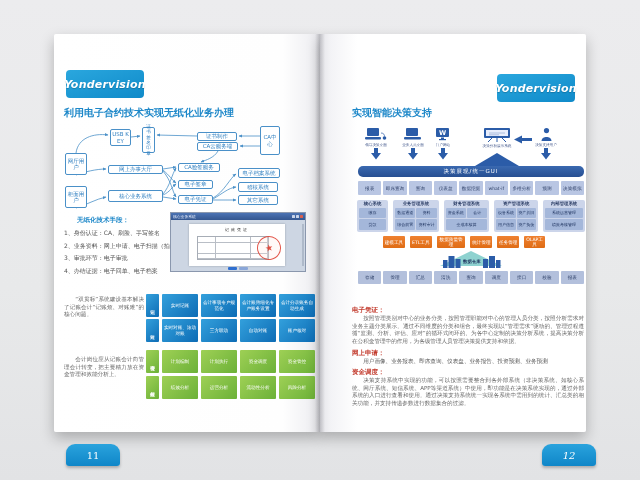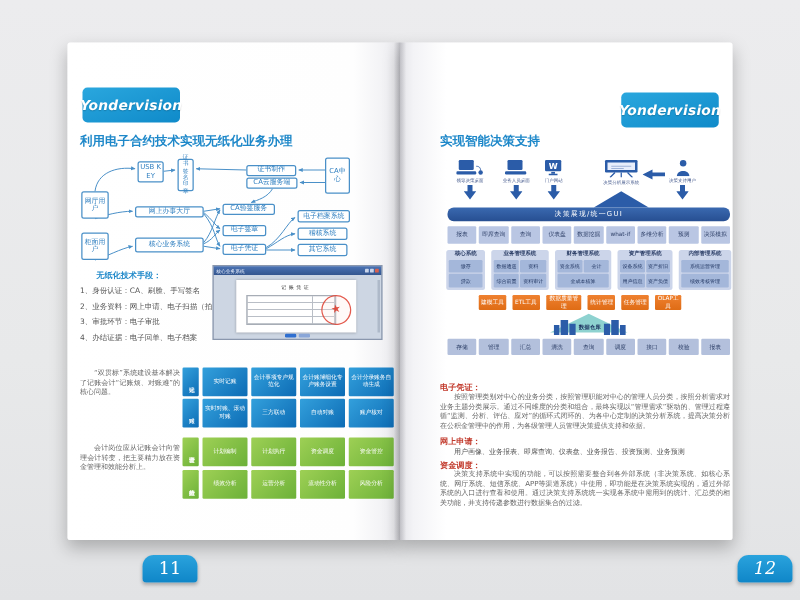--- a/index.html
+++ b/index.html
@@ -26,21 +26,21 @@
   .toolbox{flex:1;background:#b9c6e3;color:#2c3e66;font-size:4.6px;display:flex;align-items:center;justify-content:center;text-align:center;border-radius:1px;padding:1px 0;}
   .basebox{flex:1;background:#b3c0dc;color:#2c3e66;font-size:4.6px;display:flex;align-items:center;justify-content:center;border-radius:1px;}
   .group{background:#ccd5ea;border-radius:2px;padding:2px;display:flex;flex-direction:column;gap:1px;}
   .gtitle{font-size:4.4px;font-weight:bold;color:#2c3e66;text-align:center;line-height:1.1;}
   .gboxes{display:flex;flex-wrap:wrap;gap:1px;flex:1;}
   .gbox{background:#a4b7da;color:#1f3460;font-size:4px;display:flex;align-items:center;justify-content:center;text-align:center;flex:1 1 45%;border-radius:1px;padding:1px 0;line-height:1.1;}
   .gbox.full{flex-basis:100%;}
   .orangebox{background:linear-gradient(to bottom,#ef8130,#df6c15);color:#fff;font-size:4.6px;display:flex;align-items:center;justify-content:center;text-align:center;border-radius:1px;padding:2px 1px;}
   .device{position:absolute;display:flex;flex-direction:column;align-items:center;}
   .devlabel{font-size:4px;color:#44598c;margin-top:1px;white-space:nowrap;transform:scale(.9);}
-  .tab{position:absolute;top:410px;width:44px;height:22px;background:linear-gradient(to bottom,#2aa3dd,#0f86c8);border-radius:9px 9px 3px 3px;color:#fff;display:flex;align-items:center;justify-content:center;font-family:"DejaVu Serif",serif;font-size:14px;box-shadow:0 2px 3px rgba(0,0,0,.25);margin-left:48px;}
+  .tab{position:absolute;top:410px;width:54px;height:22px;background:linear-gradient(to bottom,#2aa3dd,#0f86c8);border-radius:9px 9px 3px 3px;color:#fff;display:flex;align-items:center;justify-content:center;font-family:"DejaVu Serif",serif;font-size:10px;box-shadow:0 2px 3px rgba(0,0,0,.25);}
   .thumb{position:absolute;left:170px;top:212px;width:136px;height:60px;border:1px solid #8a97ad;background:#cdd6e3;box-sizing:border-box;}
   .thumb-title{height:7px;background:linear-gradient(to bottom,#4b73b4,#34568f);color:#e8eefc;font-size:3.8px;display:flex;align-items:center;padding:0 2px;}
   .thumb-dots{margin-left:auto;display:flex;gap:1px;}
   .thumb-dots i{width:3px;height:3px;background:#c9d4ea;display:block;border-radius:0.5px;}
   .thumb-dots i.r{background:#d9604f;}
   .sheet{position:absolute;left:18px;top:11px;width:96px;height:42px;background:#fff;box-shadow:0 0 2px rgba(0,0,0,.25);}
   .sheet-title{font-size:4px;color:#333;text-align:center;margin-top:3px;letter-spacing:2px;}
   .minitable{position:absolute;left:8px;top:12px;width:70px;height:22px;border:0.5px solid #a7adb6;background:repeating-linear-gradient(to bottom,transparent 0 5px,#b9bec6 5px 5.5px),repeating-linear-gradient(to right,transparent 0 17px,#b9bec6 17px 17.5px);}
   .stamp{position:absolute;right:4px;top:12px;width:22px;height:22px;border:1.6px solid rgba(222,62,48,.85);border-radius:50%;color:rgba(222,62,48,.9);display:flex;align-items:center;justify-content:center;font-size:9px;transform:rotate(-12deg);background:rgba(255,230,228,.25);}
   .thumb-btns{position:absolute;bottom:1px;left:50%;transform:translateX(-50%);display:flex;gap:2px;}

